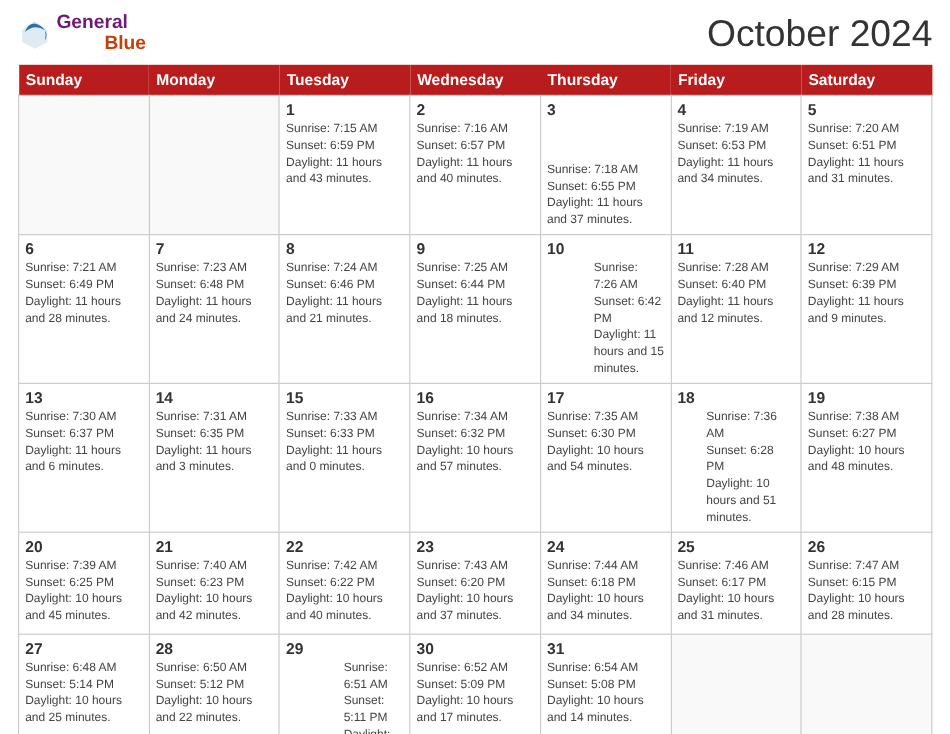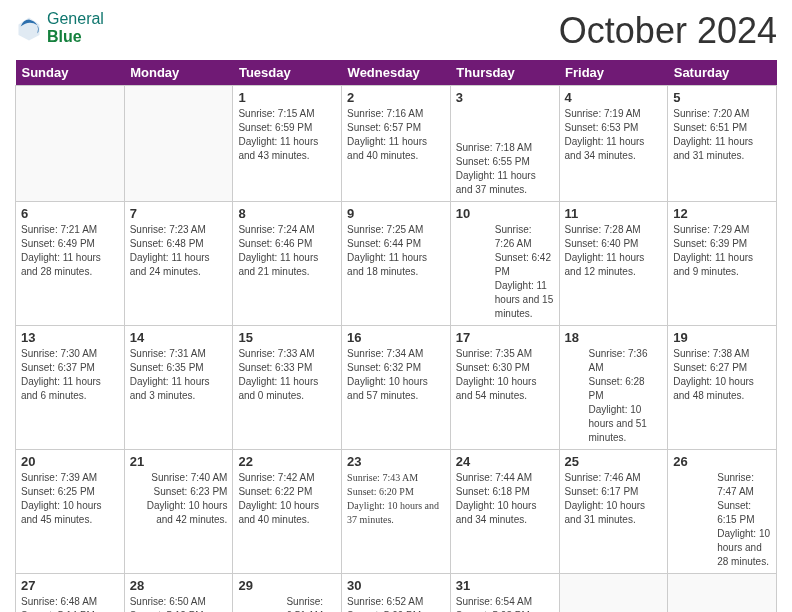--- a/index.html
+++ b/index.html
@@ -21,50 +21,51 @@
       align-items: center;
       gap: 4px;
     }
     .logo-text {
       display: flex;
       flex-direction: column;
       line-height: 1.1;
     }
     .logo-general {
       font-size: 16px;
-      font-weight: normal;
-      color: #0f766e;
+      font-weight: bold;
+      color: #701a75;
     }
     .logo-blue {
       font-size: 16px;
       font-weight: bold;
-      color: #15803d;
+      color: #c2410c;
+      margin-left: 40px;
     }
     .logo-icon {
       width: 28px;
       height: 28px;
     }
     .title-area {
       text-align: right;
     }
     .month-title {
-      font-size: 36px;
+      font-size: 31px;
       font-weight: normal;
       color: #333;
     }
     .location {
       font-size: 15px;
       color: #555;
     }
     table {
       width: 100%;
       border-collapse: collapse;
     }
     th {
-      background-color: #701a75;
+      background-color: #b91c1c;
       color: #fff;
       text-align: left;
       padding: 5px 6px;
       font-size: 13px;
       font-weight: bold;
     }
     td {
       border: 1px solid #ccc;
       vertical-align: top;
       padding: 4px 5px;
@@ -253,51 +254,51 @@
       </tr>
       <tr>
         <td>
           <span class="day-num">20</span>
           <div class="day-info" style="white-space: pre-line;">Sunrise: 7:39 AM
 Sunset: 6:25 PM
 Daylight: 10 hours and 45 minutes.</div>
         </td>
         <td>
           <span class="day-num">21</span>
-          <div class="day-info" style="white-space: pre-line; text-align: right;">Sunrise: 7:40 AM
+          <div class="day-info" style="white-space: pre-line;">Sunrise: 7:40 AM
 Sunset: 6:23 PM
 Daylight: 10 hours and 42 minutes.</div>
         </td>
         <td>
           <span class="day-num">22</span>
           <div class="day-info" style="white-space: pre-line;">Sunrise: 7:42 AM
 Sunset: 6:22 PM
 Daylight: 10 hours and 40 minutes.</div>
         </td>
         <td>
           <span class="day-num">23</span>
-          <div class="day-info" style="white-space: pre-line; font-family: Liberation Serif, serif;">Sunrise: 7:43 AM
+          <div class="day-info" style="white-space: pre-line;">Sunrise: 7:43 AM
 Sunset: 6:20 PM
 Daylight: 10 hours and 37 minutes.</div>
         </td>
         <td>
           <span class="day-num">24</span>
           <div class="day-info" style="white-space: pre-line;">Sunrise: 7:44 AM
 Sunset: 6:18 PM
 Daylight: 10 hours and 34 minutes.</div>
         </td>
         <td>
           <span class="day-num">25</span>
           <div class="day-info" style="white-space: pre-line;">Sunrise: 7:46 AM
 Sunset: 6:17 PM
 Daylight: 10 hours and 31 minutes.</div>
         </td>
         <td>
           <span class="day-num">26</span>
-          <div class="day-info" style="white-space: pre-line; margin-left: 44px;">Sunrise: 7:47 AM
+          <div class="day-info" style="white-space: pre-line;">Sunrise: 7:47 AM
 Sunset: 6:15 PM
 Daylight: 10 hours and 28 minutes.</div>
         </td>
       </tr>
       <tr class="last-row">
         <td>
           <span class="day-num">27</span>
           <div class="day-info" style="white-space: pre-line;">Sunrise: 6:48 AM
 Sunset: 5:14 PM
 Daylight: 10 hours and 25 minutes.</div>

